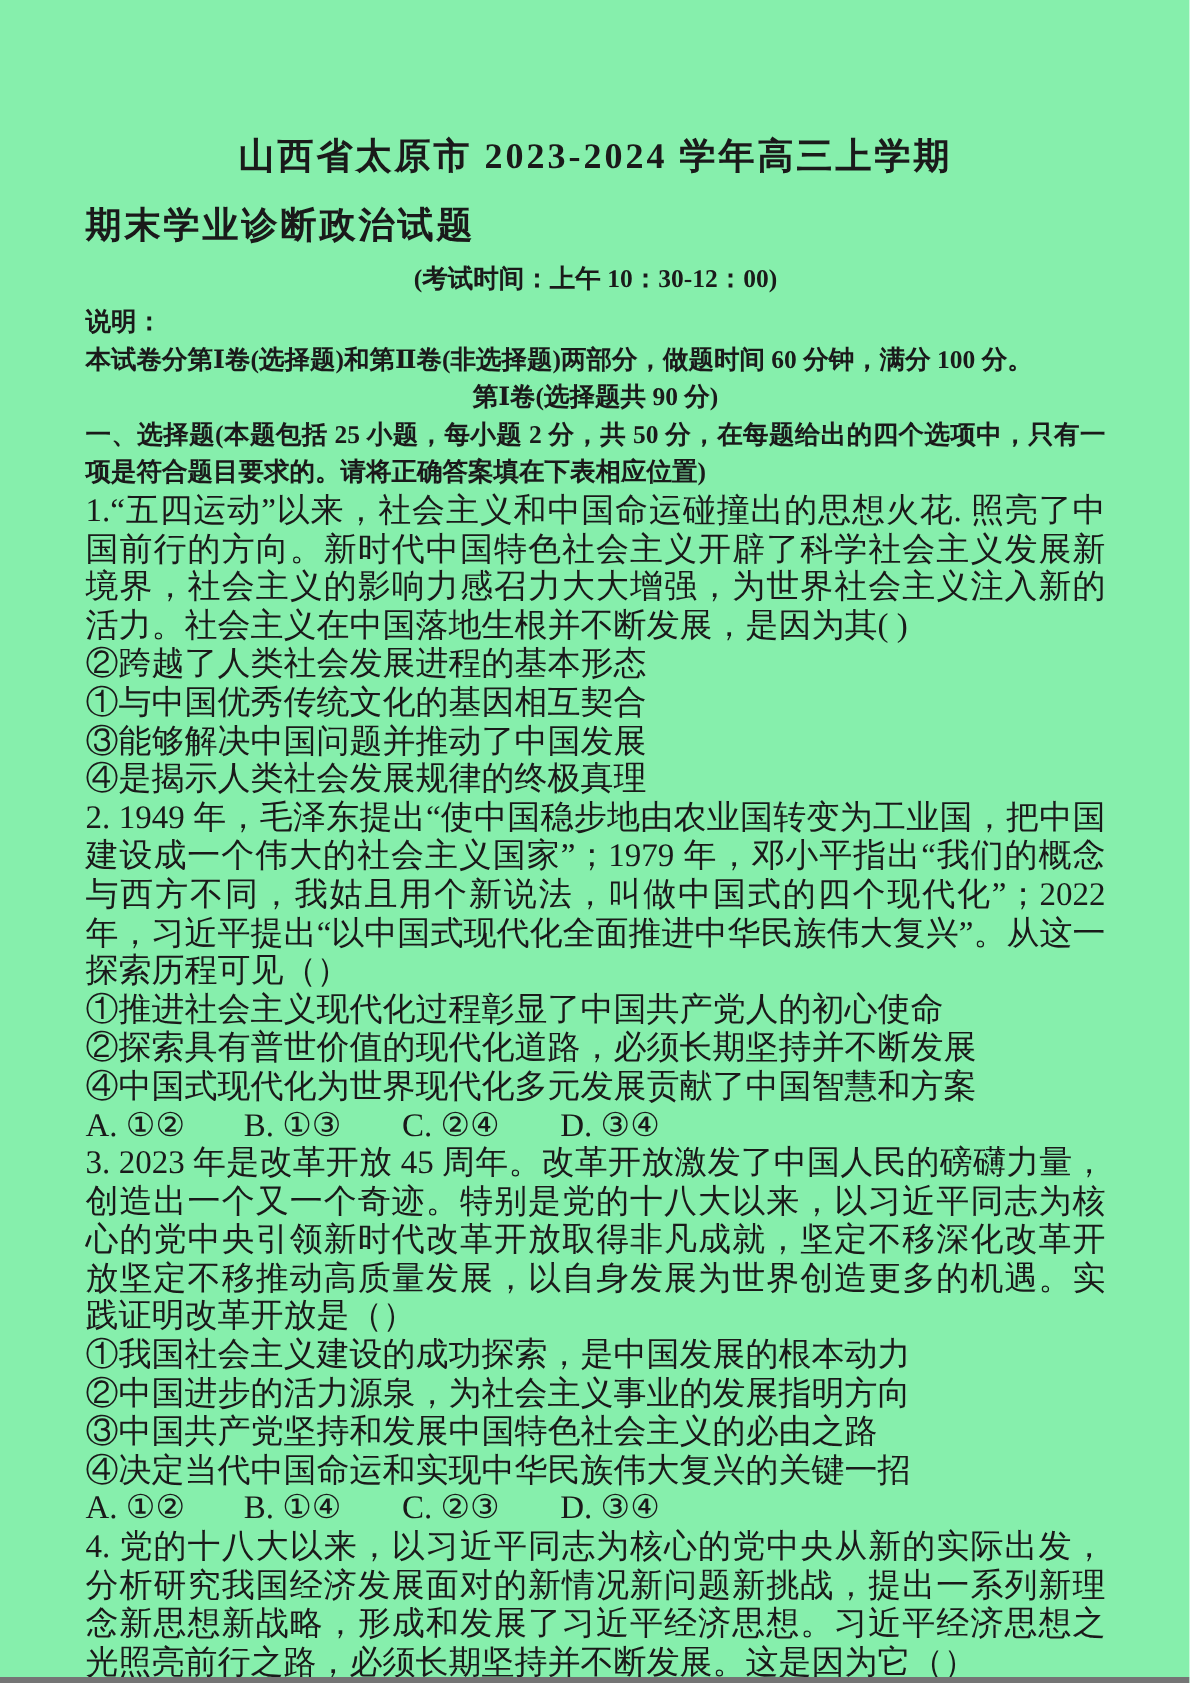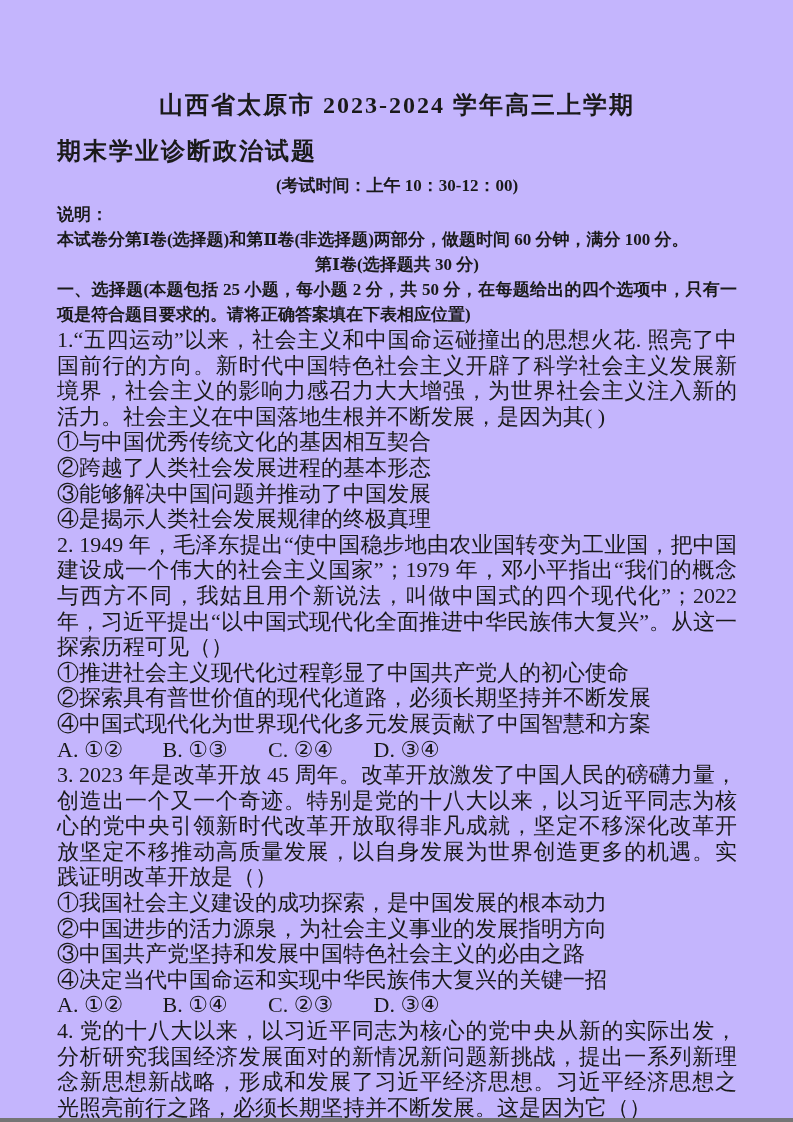--- a/index.html
+++ b/index.html
@@ -5,21 +5,21 @@
   html, body {
     margin: 0;
     padding: 0;
     background: #ffffff;
   }
   .page {
     position: relative;
     width: 793px;
     height: 1122px;
     box-sizing: border-box;
-    background: #c4b5fd;
+    background: #86efac;
     color: #1a1a1a;
     font-family: "Liberation Serif", "DejaVu Serif", serif;
     padding: 90px 56px 0 57px;
     border-bottom: 4px solid #757575;
     overflow: hidden;
   }
   
   .doc-title {
     margin: 0 0 16px 0;
     font-size: 24px;
@@ -79,30 +79,30 @@
 
 <div class="page">
 
   <h1 class="doc-title">山西省太原市 2023-2024 学年高三上学期</h1>
   <h1 class="doc-subtitle">期末学业诊断政治试题</h1>
   <p class="exam-time">(考试时间：上午 10：30-12：00)</p>
 
   <div class="front-matter">
     <p>说明：</p>
     <p class="justified">本试卷分第Ⅰ卷(选择题)和第Ⅱ卷(非选择题)两部分，做题时间 60 分钟，满分 100 分。</p>
-    <p class="centered">第Ⅰ卷(选择题共 30 分)</p>
+    <p class="centered">第Ⅰ卷(选择题共 90 分)</p>
     <p class="justified">一、选择题(本题包括 25 小题，每小题 2 分，共 50 分，在每题给出的四个选项中，只有一项是符合题目要求的。请将正确答案填在下表相应位置)</p>
   </div>
 
   <div class="questions">
 
     <div class="question">
       <p class="stem">1.“五四运动”以来，社会主义和中国命运碰撞出的思想火花. 照亮了中国前行的方向。新时代中国特色社会主义开辟了科学社会主义发展新境界，社会主义的影响力感召力大大增强，为世界社会主义注入新的活力。社会主义在中国落地生根并不断发展，是因为其( )</p>
+      <p class="statement">②跨越了人类社会发展进程的基本形态</p>
       <p class="statement">①与中国优秀传统文化的基因相互契合</p>
-      <p class="statement">②跨越了人类社会发展进程的基本形态</p>
       <p class="statement">③能够解决中国问题并推动了中国发展</p>
       <p class="statement">④是揭示人类社会发展规律的终极真理</p>
     </div>
 
     <div class="question">
       <p class="stem">2. 1949 年，毛泽东提出“使中国稳步地由农业国转变为工业国，把中国建设成一个伟大的社会主义国家”；1979 年，邓小平指出“我们的概念与西方不同，我姑且用个新说法，叫做中国式的四个现代化”；2022 年，习近平提出“以中国式现代化全面推进中华民族伟大复兴”。从这一探索历程可见（）</p>
       <p class="statement">①推进社会主义现代化过程彰显了中国共产党人的初心使命</p>
       <p class="statement">②探索具有普世价值的现代化道路，必须长期坚持并不断发展</p>
       <p class="statement">④中国式现代化为世界现代化多元发展贡献了中国智慧和方案</p>
       <p class="choices">

